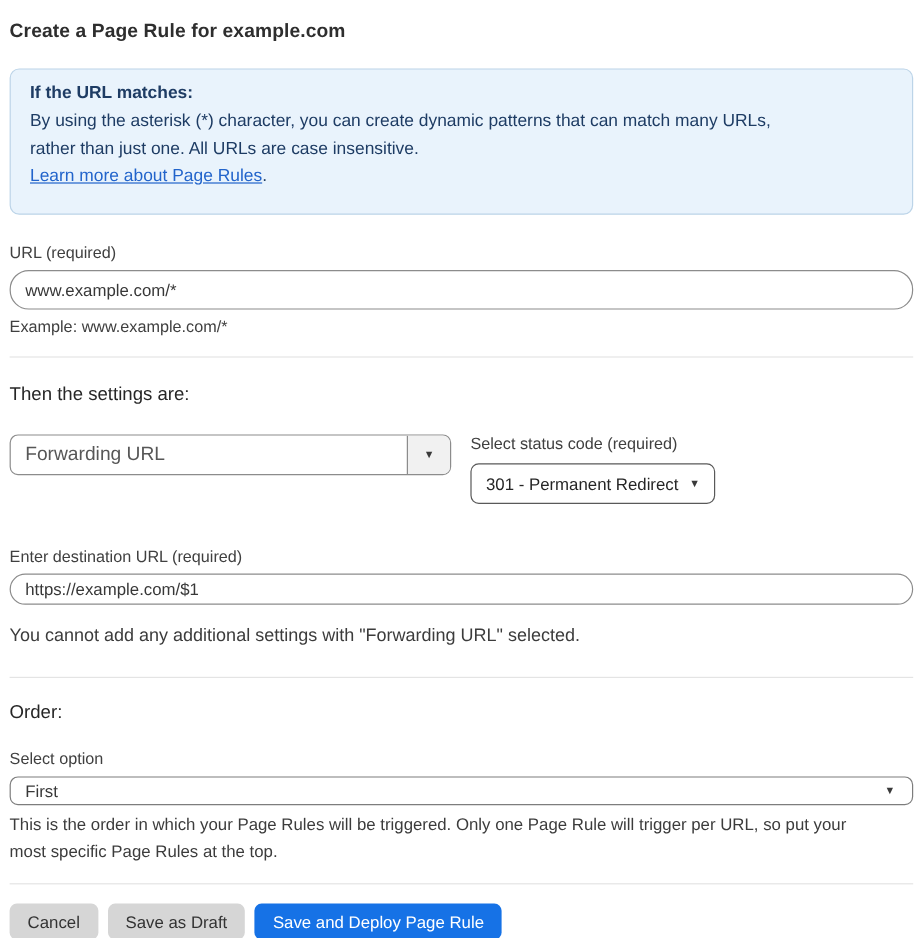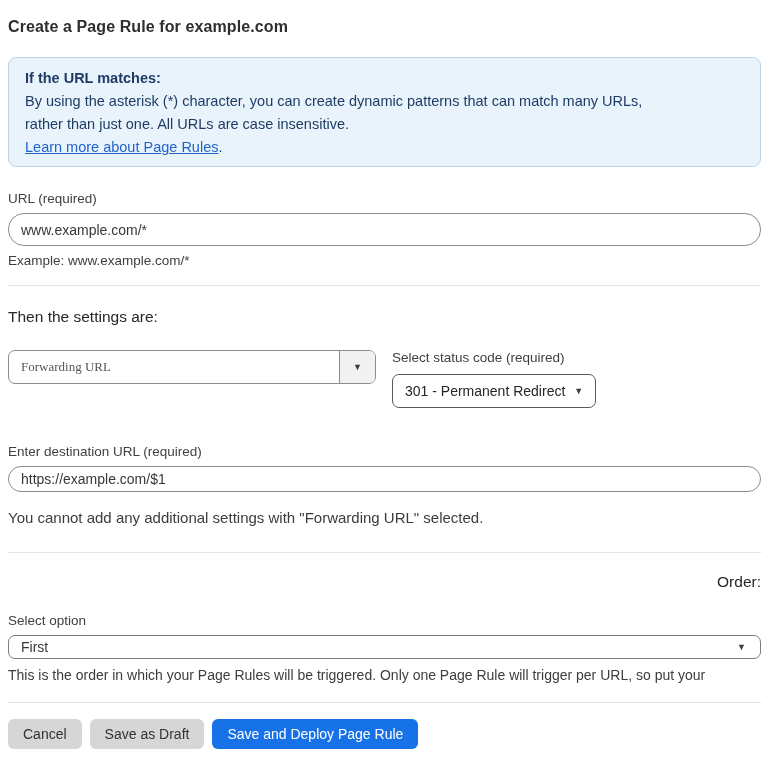--- a/index.html
+++ b/index.html
@@ -27,21 +27,21 @@
     font-weight:700;
     color:#2e2e2e;
     line-height:26px;
     letter-spacing:.1px;
   }
   .info-banner{
     margin-top:17px;
     background:var(--info-bg);
     border:1px solid var(--info-border);
     border-radius:8px;
-    padding:9px 16px 7px 16px;
+    padding:9px 16px 19px 16px;
     color:var(--info-text);
     font-size:14.5px;
     line-height:23px;
   }
   .info-banner .heading{font-weight:700;}
   .info-banner a{
     color:var(--link-blue);
     text-decoration:underline;
     cursor:pointer;
   }
@@ -101,23 +101,22 @@
     border-radius:7px;
     overflow:hidden;
     background:#fff;
     cursor:pointer;
   }
   .combo .combo-value{
     flex:1;
     display:flex;
     align-items:center;
     padding-left:12px;
-    font-size:13px;
+    font-size:16px;
     color:#575757;
-    font-family:Liberation Serif, serif;
   }
   .combo .combo-arrow-btn{
     width:36px;
     background:#f1f1f1;
     border-left:1px solid var(--border-gray);
     display:flex;
     align-items:center;
     justify-content:center;
   }
   .chevron{
@@ -226,29 +225,30 @@
   </div>
 </div>
 
 <div class="field-label" style="margin-top:36px;">Enter destination URL (required)</div>
 <input class="text-input" style="height: 26px;" type="text" value="https://example.com/$1">
 
 <p class="note-text">You cannot add any additional settings with "Forwarding URL" selected.</p>
 
 <hr class="divider" style="margin-top:26px;">
 
-<h2 class="section-heading" style="margin-top:20px;text-align:right;">Order:</h2>
+<h2 class="section-heading" style="margin-top:20px;">Order:</h2>
 
 <div class="field-label" style="margin-top:22px;">Select option</div>
 <div class="wide-select">
   <span>First</span>
   <span class="chevron">▼</span>
 </div>
 <div class="order-help">
   <div>This is the order in which your Page Rules will be triggered. Only one Page Rule will trigger per URL, so put your</div>
+  <div>most specific Page Rules at the top.</div>
 </div>
 
 <hr class="divider" style="margin-top:16px;">
 
 <div class="footer-actions">
   <button class="btn btn-gray">Cancel</button>
   <button class="btn btn-gray">Save as Draft</button>
   <button class="btn btn-primary">Save and Deploy Page Rule</button>
 </div>
 

